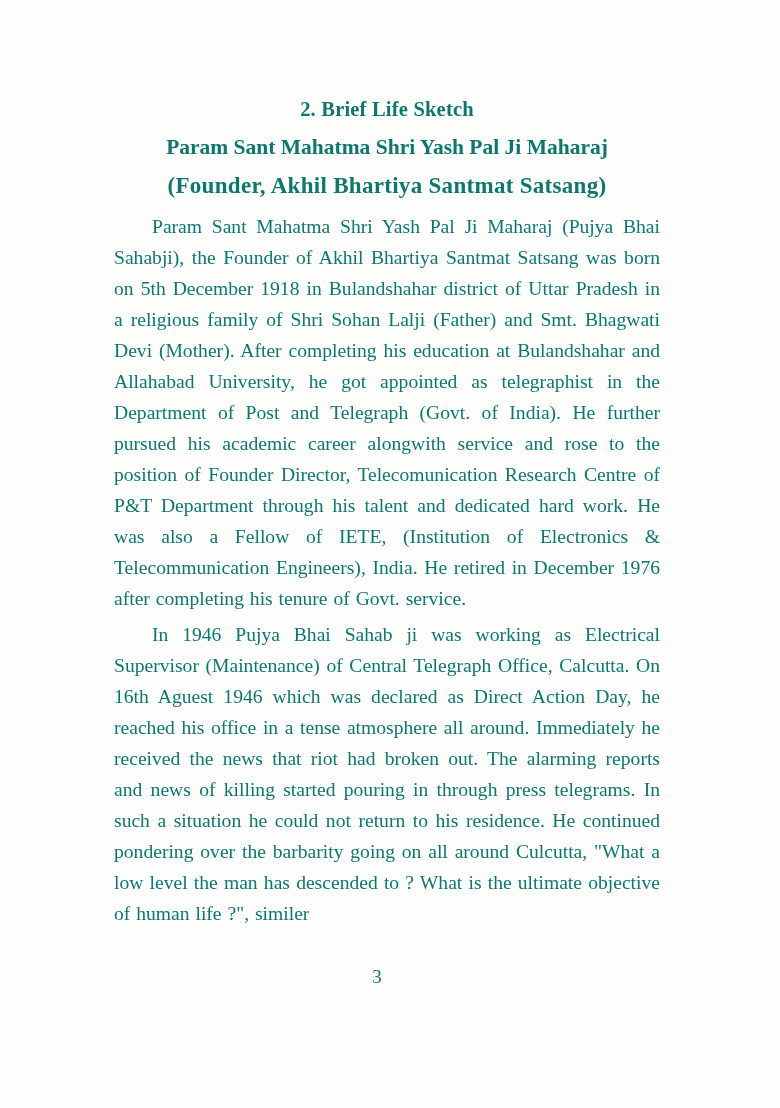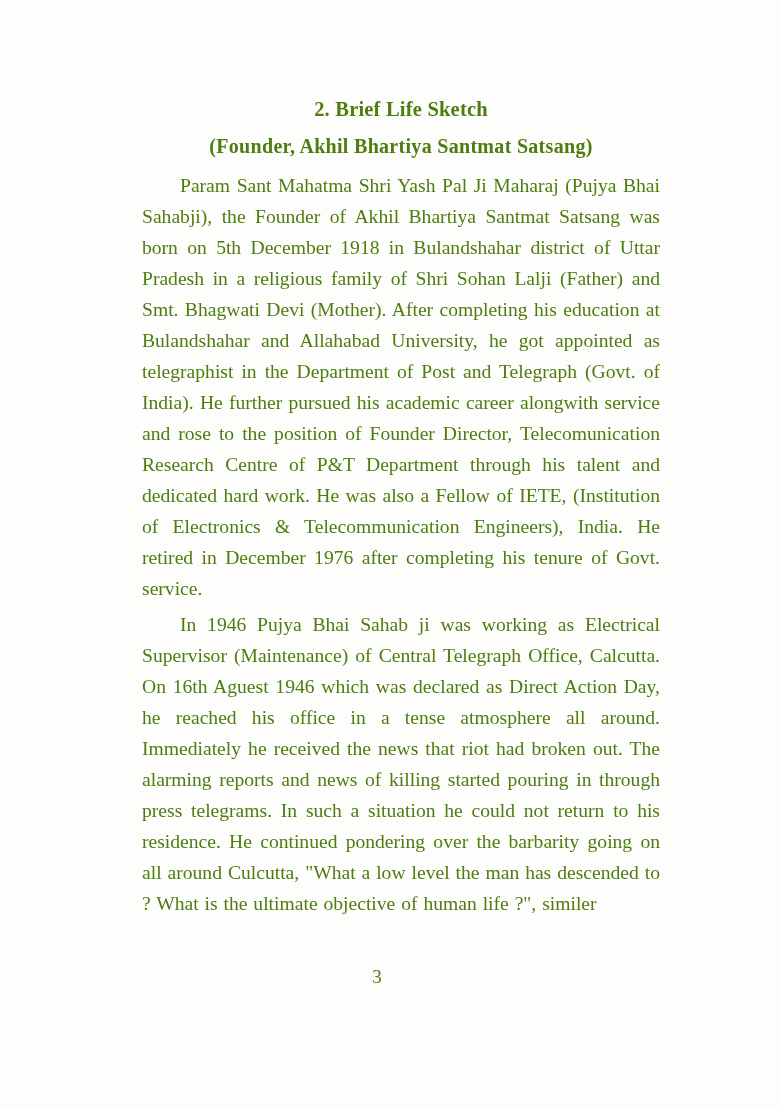--- a/index.html
+++ b/index.html
@@ -8,23 +8,22 @@
     background: #e9e9e9;
   }
   .page {
     position: relative;
     width: 780px;
     height: 1108px;
     margin: 0 auto;
     background: #fdfdfc;
     box-sizing: border-box;
     font-family: "Liberation Serif", "DejaVu Serif", serif;
-    color: #4d7c0f;
+    color: #0f766e;
     overflow: hidden;
-    padding-left: 28px;
   }
   .content {
     box-sizing: border-box;
     padding: 98px 120px 0 114px;
   }
   .chapter-title {
     text-align: center;
     font-weight: bold;
     font-size: 20.5px;
     margin: 0 0 14px 0;
@@ -32,21 +31,21 @@
   }
   .heading-name {
     text-align: center;
     font-weight: bold;
     font-size: 21.5px;
     margin: 0 0 13px 0;
   }
   .heading-subtitle {
     text-align: center;
     font-weight: bold;
-    font-size: 20px;
+    font-size: 23px;
     margin: 0 0 12px 0;
     letter-spacing: 0.3px;
   }
   .body-paragraph {
     font-size: 19.6px;
     line-height: 31px;
     text-align: justify;
     text-indent: 38px;
     margin: 0 0 5px 0;
     word-spacing: 1px;
@@ -59,18 +58,19 @@
     text-align: center;
     font-size: 19px;
   }
 </style>
 </head>
 <body>
 
 <div class="page">
   <div class="content">
     <h1 class="chapter-title">2. Brief Life Sketch</h1>
+    <h2 class="heading-name">Param Sant Mahatma Shri Yash Pal Ji Maharaj</h2>
     <h2 class="heading-subtitle">(Founder, Akhil Bhartiya Santmat Satsang)</h2>
     <p class="body-paragraph">Param Sant Mahatma Shri Yash Pal Ji Maharaj (Pujya Bhai Sahabji), the Founder of Akhil Bhartiya Santmat Satsang was born on 5th December 1918 in Bulandshahar district of Uttar Pradesh in a religious family of Shri Sohan Lalji (Father) and Smt. Bhagwati Devi (Mother). After completing his education at Bulandshahar and Allahabad University, he got appointed as telegraphist in the Department of Post and Telegraph (Govt. of India). He further pursued his academic career alongwith service and rose to the position of Founder Director, Telecomunication Research Centre of P&amp;T Department through his talent and dedicated hard work. He was also a Fellow of IETE, (Institution of Electronics &amp; Telecommunication Engineers), India. He retired in December 1976 after completing his tenure of Govt. service.</p>
     <p class="body-paragraph">In 1946 Pujya Bhai Sahab ji was working as Electrical Supervisor (Maintenance) of Central Telegraph Office, Calcutta. On 16th Aguest 1946 which was declared as Direct Action Day, he reached his office in a tense atmosphere all around. Immediately he received the news that riot had broken out. The alarming reports and news of killing started pouring in through press telegrams. In such a situation he could not return to his residence. He continued pondering over the barbarity going on all around Culcutta, "What a low level the man has descended to ? What is the ultimate objective of human life ?", similer</p>
   </div>
   <div class="page-number">3</div>
 </div>
 
 </body></html>

